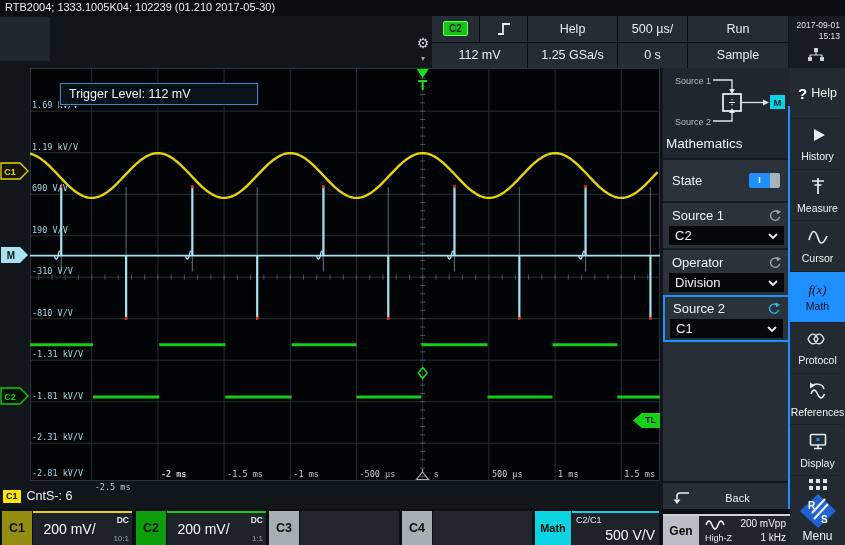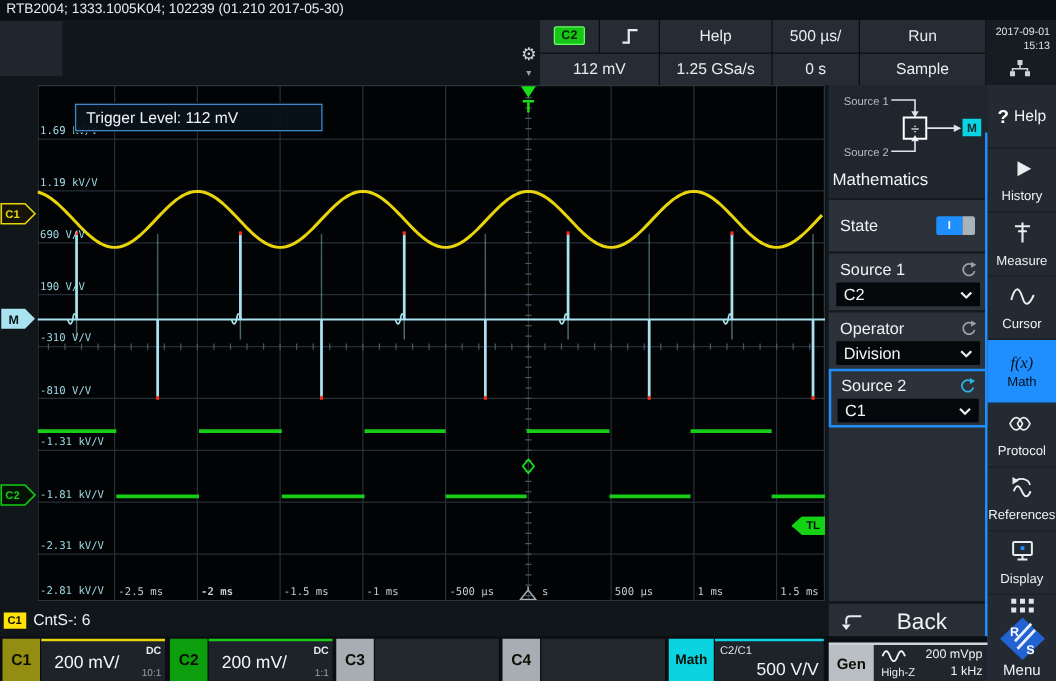--- a/index.html
+++ b/index.html
@@ -49,21 +49,21 @@
   .tgl-on{background:#1f8fff;color:#fff;font-size:9px;font-weight:bold;width:21px;text-align:center;
           line-height:15px;border-radius:2px 0 0 2px;}
   .tgl-knob{background:#a7b2ba;width:10px;border-radius:0 2px 2px 0;}
   .mp-section{height:47px;border-top:2px solid #161b20;background:#2b323a;padding:3px 6px 0 6px;}
   .mp-section.selected{border:2px solid #1f8fff;padding:2px 5px 0 5px;}
   .mp-row{display:flex;justify-content:space-between;align-items:center;height:18px;padding:0 2px 0 3px;}
   .mp-label{font-size:13px;color:#f0f3f5;}
   .mp-dd{margin-top:2px;height:19px;background:#05080b;display:flex;align-items:center;
          justify-content:space-between;padding:0 6px;font-size:13px;color:#f2f5f7;}
   .backbtn{position:absolute;left:663px;top:483px;width:134px;height:29px;background:#272e35;
-           display:flex;align-items:center;font-size:18px;color:#eef2f4;}
+           display:flex;align-items:center;font-size:11px;color:#eef2f4;}
   .backbtn .blbl{flex:1;text-align:center;margin-right:14px;}
   .backbtn svg{margin-left:9px;}
   
   .sidebar{position:absolute;left:790px;top:68px;width:55px;height:477px;background:#232a31;
            display:flex;flex-direction:column;}
   .sideline{position:absolute;left:788px;top:106px;width:2px;height:439px;background:#1f8fff;}
   .side-item{height:51px;border-bottom:1px solid #1a2025;display:flex;flex-direction:column;
              align-items:center;justify-content:center;gap:2px;}
   .side-item .slbl{font-size:10.5px;color:#eef2f3;}
   .side-item.active{background:#1f8fff;}
@@ -328,21 +328,21 @@
         <div class="ylab" style="left: 2px; top: 32.2px;">1.69 kV/V</div>
         <div class="ylab" style="left: 2px; top: 73.7px;">1.19 kV/V</div>
         <div class="ylab" style="left: 2px; top: 115.2px;">690 V/V</div>
         <div class="ylab" style="left: 2px; top: 156.7px;">190 V/V</div>
         <div class="ylab" style="left: 2px; top: 198.2px;">-310 V/V</div>
         <div class="ylab" style="left: 2px; top: 239.7px;">-810 V/V</div>
         <div class="ylab" style="left: 2px; top: 281.2px;">-1.31 kV/V</div>
         <div class="ylab" style="left: 2px; top: 322.7px;">-1.81 kV/V</div>
         <div class="ylab" style="left: 2px; top: 364.2px;">-2.31 kV/V</div>
         <div class="ylab" style="left: 2px; top: 400px;">-2.81 kV/V</div>
-        <div class="xlab" style="left: 64.7px; top: 401px;">-2.5 ms</div>
+        <div class="xlab" style="left: 64.7px; top: 414px;">-2.5 ms</div>
         <div class="xlab" style="left: 130.9px; top: 401px; font-weight: bold;">-2 ms</div>
         <div class="xlab" style="left: 197.1px; top: 401px;">-1.5 ms</div>
         <div class="xlab" style="left: 263.3px; top: 401px;">-1 ms</div>
         <div class="xlab" style="left: 329.5px; top: 401px;">-500 µs</div>
         <div class="xlab" style="left: 384.7px;"><svg width="15" height="11" viewBox="0 0 15 11">
             <path d="M7.5,0 V3 M7.5,3 L13.5,10.5 H1.5 Z" fill="none" stroke="#aab2b8" stroke-width="1.2"></path>
           </svg></div>
         <div class="xlab" style="left: 403.7px; top: 401px;">s</div>
         <div class="xlab" style="left: 461.9px; top: 401px;">500 µs</div>
         <div class="xlab" style="left: 528.1px; top: 401px;">1 ms</div>

